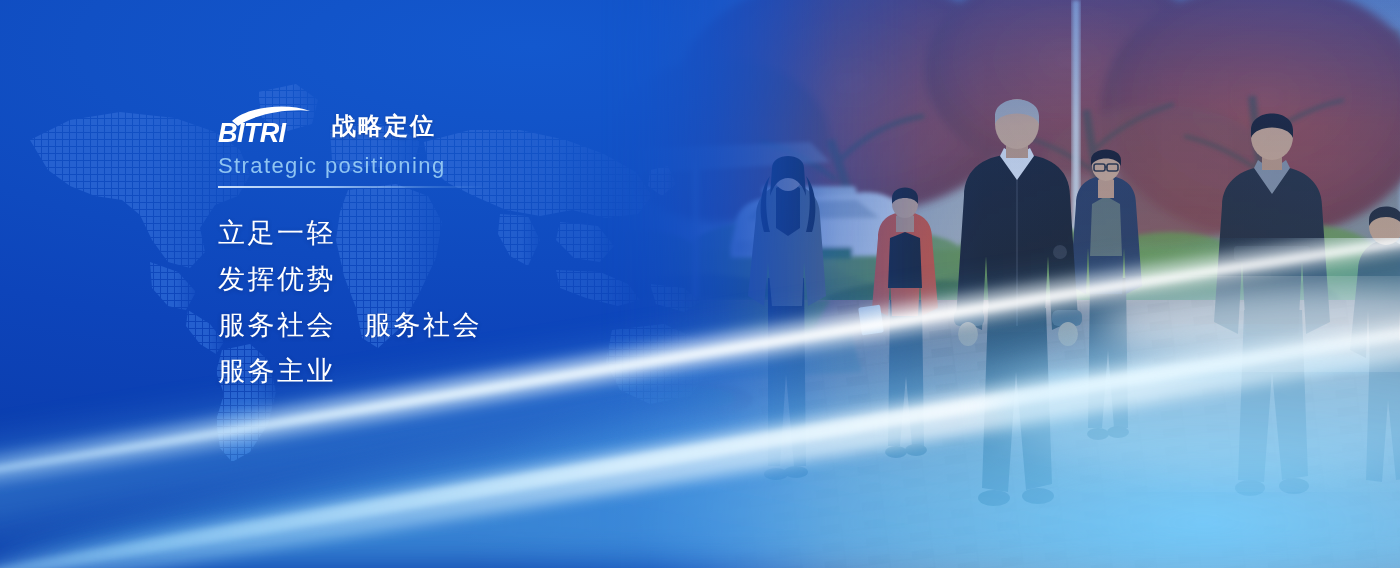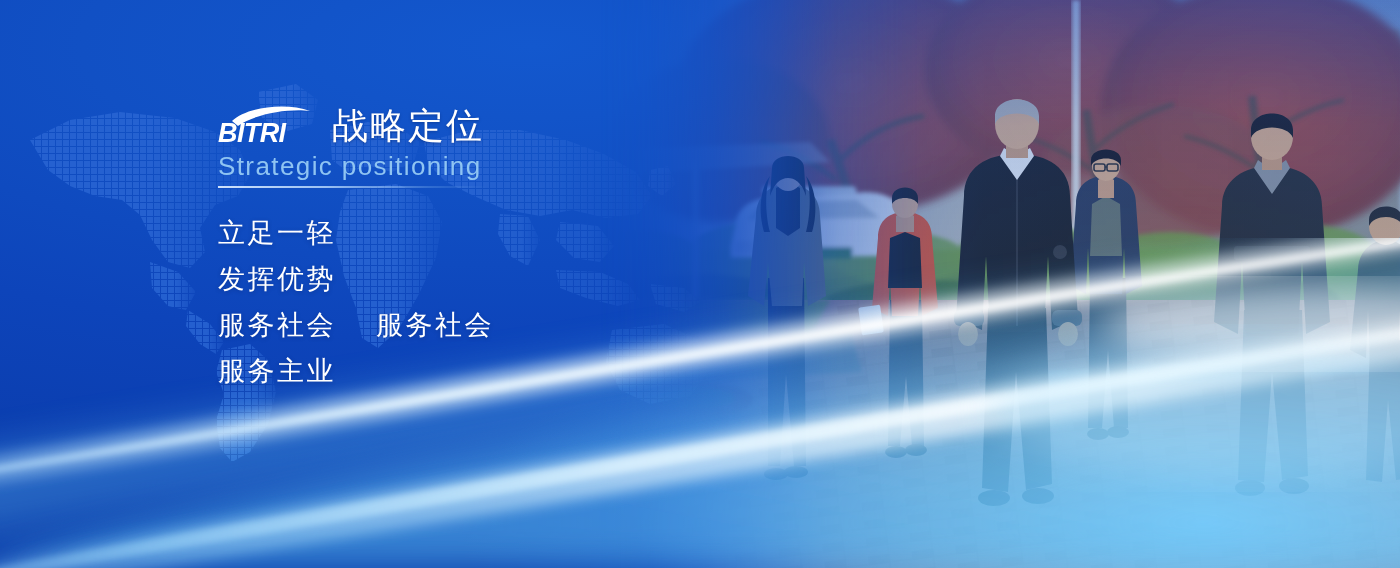--- a/index.html
+++ b/index.html
@@ -59,38 +59,38 @@
   .swoosh{ position:absolute; left:0; bottom:0; width:1400px; height:330px; pointer-events:none; }
   .swoosh svg{ width:100%; height:100%; display:block; }
 
   
   .content{ position:absolute; left:218px; top:104px; width:520px; }
 
   .logo-row{ display:flex; align-items:flex-end; gap:14px; }
   .logo-mark{ position:relative; width:100px; height:40px; }
   .logo-mark svg{ position:absolute; left:0; top:0; }
   .head-cn{
-    color:#ffffff; font-size:36px; font-weight:normal; letter-spacing:2px;
+    color:#ffffff; font-size:24px; font-weight:bold; letter-spacing:2px;
     line-height:34px; white-space:nowrap; padding-bottom:1px;
     text-shadow:0 1px 3px rgba(0,20,70,.35);
   }
 
   .head-en{
     margin-top:6px;
-    color:#8fc4f2; font-size:26px; font-weight:normal; letter-spacing:1.4px;
+    color:#8fc4f2; font-size:22px; font-weight:normal; letter-spacing:1.4px;
     line-height:32px; white-space:nowrap;
   }
   .divider{
     margin-top:4px; width:270px; height:2px;
     background:linear-gradient(to right, rgba(223,238,255,.92) 0%, rgba(190,222,255,.80) 40%, rgba(150,200,250,.25) 78%, rgba(150,200,250,0) 100%);
   }
 
   .slogans{ margin-top:22px; }
   .slogan-line{
-    display:flex; gap:40px;
+    display:flex; gap:28px;
     color:#ffffff; font-size:27px; letter-spacing:2.5px;
     line-height:46px; white-space:nowrap;
     text-shadow:0 1px 4px rgba(0,25,80,.30);
     align-items:center;
   }
   .slogan-line .sa{ display:inline-block; }
   .slogan-line .sb{ display:inline-block; }
 </style>
 </head>
 <body>

